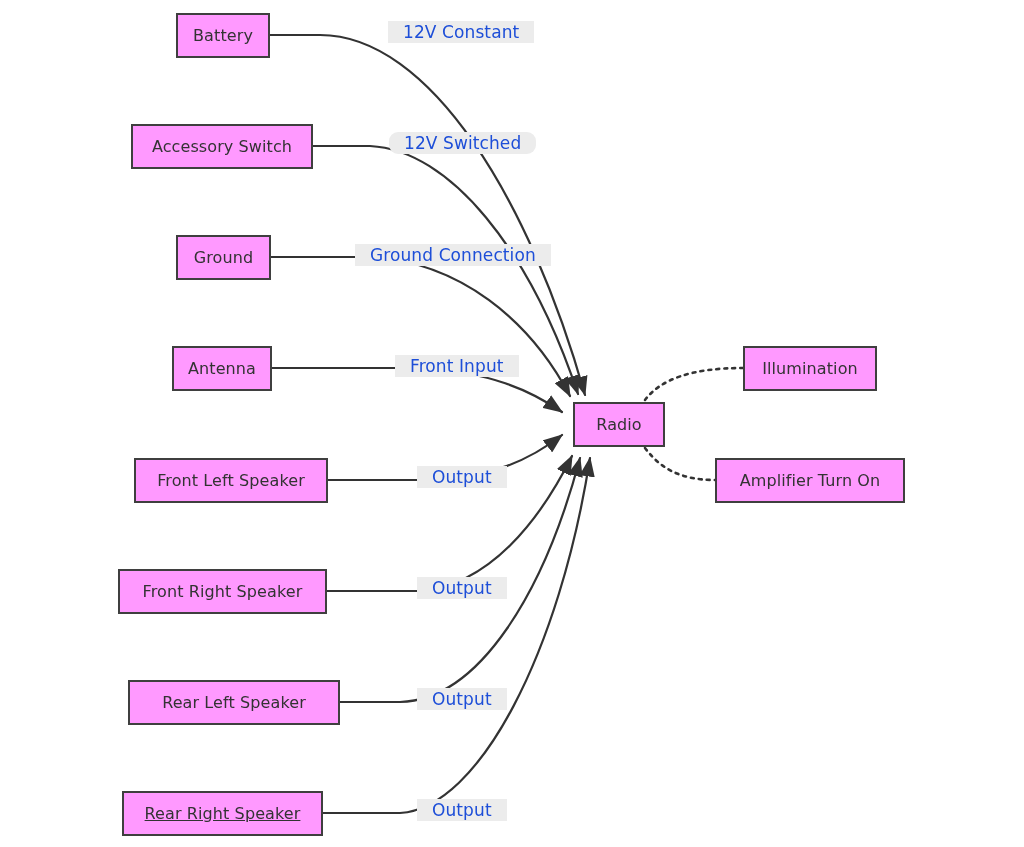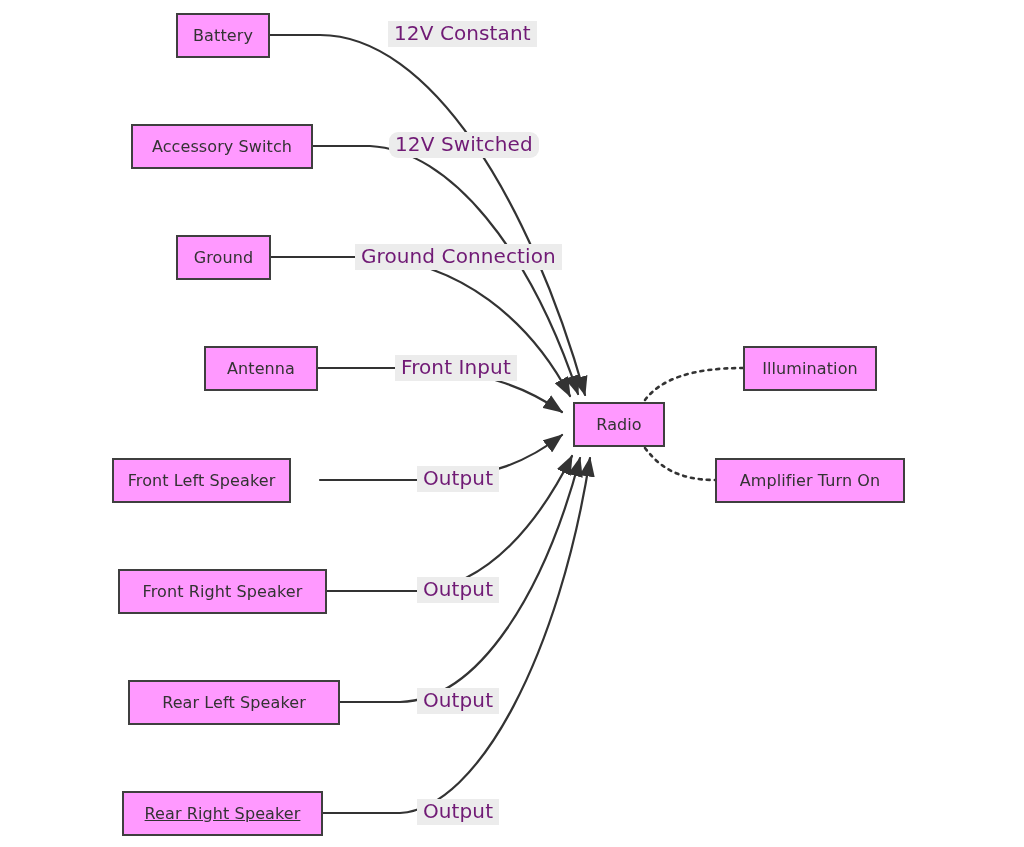--- a/index.html
+++ b/index.html
@@ -45,25 +45,25 @@
     color: #333333;
     font-size: 16px;
     line-height: 1;
     white-space: nowrap;
     letter-spacing: 0.1px;
   }
   .edge-label {
     position: absolute;
     box-sizing: border-box;
     background: #ececec;
-    color: #701a75;
-    font-size: 20px;
+    color: #1d4ed8;
+    font-size: 17px;
     line-height: 1.18;
     white-space: nowrap;
-    padding: 1px 6px;
+    padding: 1px 15px;
     letter-spacing: 0.1px;
   }
 </style>
 </head>
 <body>
 
 <div id="diagram-root">
 
   <svg class="edge-layer" viewBox="0 0 1024 847" xmlns="http://www.w3.org/2000/svg">
     <defs>
@@ -82,22 +82,22 @@
         <path class="edge-path" d="M 323,813 L 400,813 C 480,808 560,650 590,458" marker-end="url(#arrowhead)"></path>
         <path class="edge-path dotted" d="M 645,400 C 660,380 690,368 743,368"></path>
         <path class="edge-path dotted" d="M 645,448 C 660,468 680,480 715,480"></path>
       </g>
   </svg>
 
   <div id="nodes-group">
       <div class="node" style="left: 176px; top: 13px; width: 94px; height: 45px;">Battery</div>
       <div class="node" style="left: 131px; top: 124px; width: 182px; height: 45px;">Accessory Switch</div>
       <div class="node" style="left: 176px; top: 235px; width: 95px; height: 45px;">Ground</div>
-      <div class="node" style="left: 172px; top: 346px; width: 114px; height: 45px; margin-left: 32px;">Antenna</div>
-      <div class="node" style="left: 112px; top: 458px; width: 179px; height: 45px;">Front Left Speaker</div>
+      <div class="node" style="left: 172px; top: 346px; width: 100px; height: 45px;">Antenna</div>
+      <div class="node" style="left: 134px; top: 458px; width: 194px; height: 45px;">Front Left Speaker</div>
       <div class="node" style="left: 118px; top: 569px; width: 209px; height: 45px;">Front Right Speaker</div>
       <div class="node" style="left: 128px; top: 680px; width: 212px; height: 45px;">Rear Left Speaker</div>
       <div class="node" style="left: 122px; top: 791px; width: 201px; height: 45px; text-decoration: underline;">Rear Right Speaker</div>
       <div class="node" style="left: 573px; top: 402px; width: 92px; height: 45px;">Radio</div>
       <div class="node" style="left: 743px; top: 346px; width: 134px; height: 45px;">Illumination</div>
       <div class="node" style="left: 715px; top: 458px; width: 190px; height: 45px;">Amplifier Turn On</div>
     </div>
   <div id="labels-group">
       <div class="edge-label" style="left: 388px; top: 21px;">12V Constant</div>
       <div class="edge-label" style="left: 389px; top: 132px; border-radius: 9px;">12V Switched</div>

